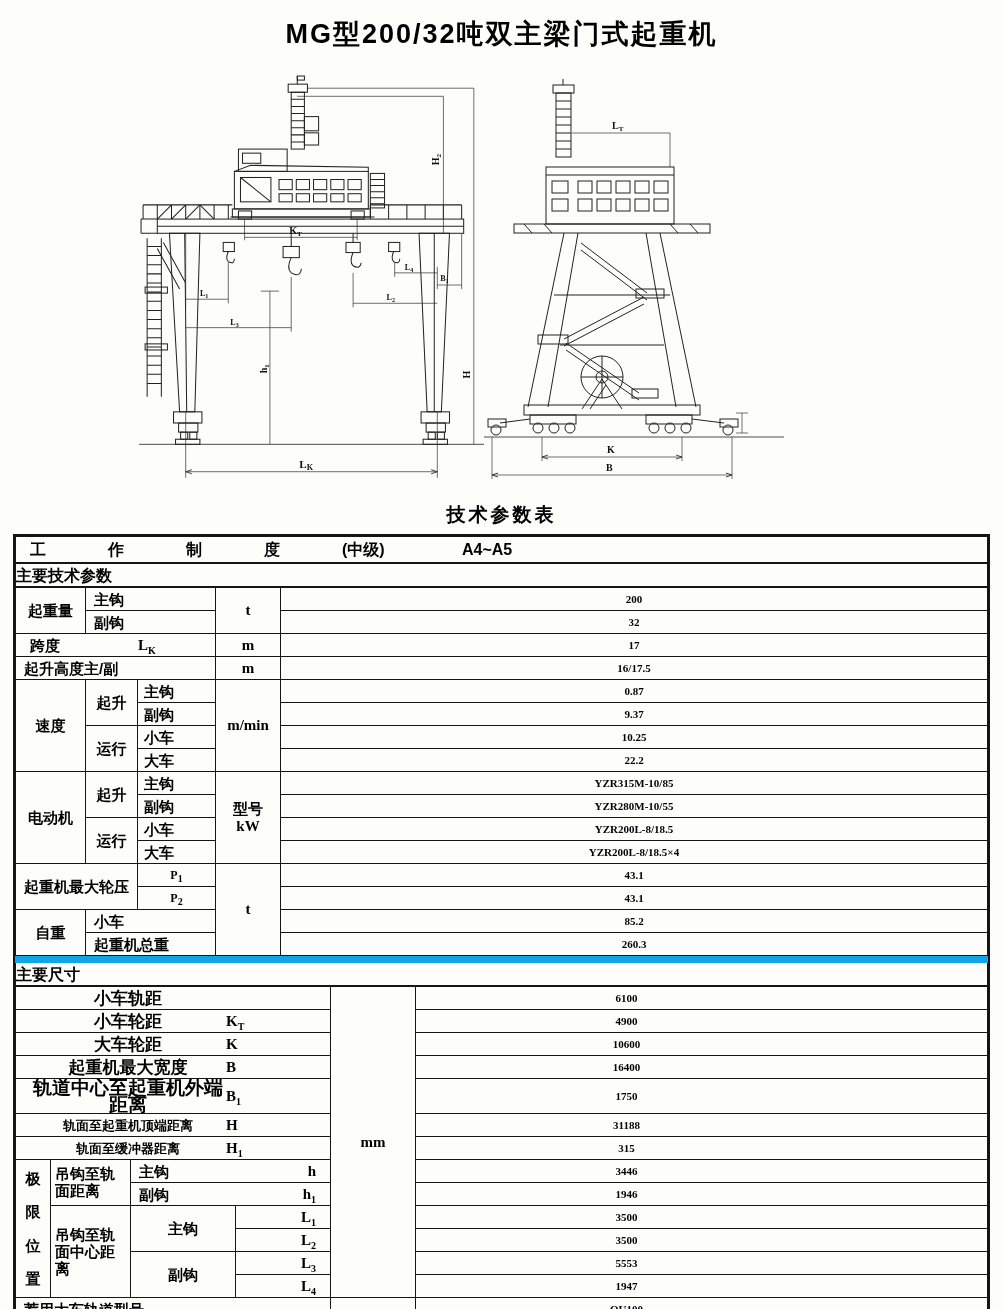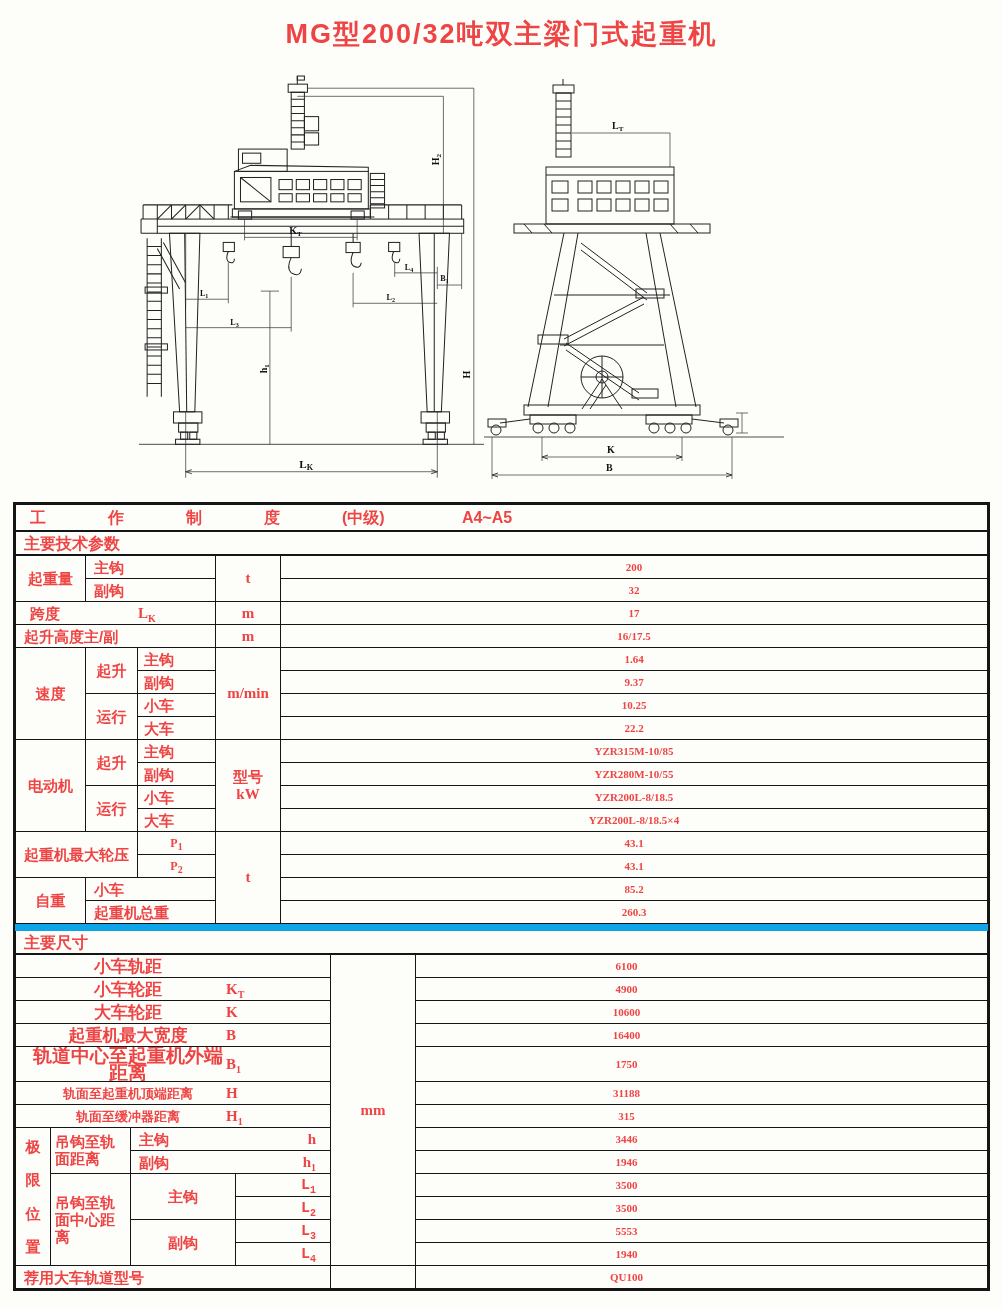--- a/index.html
+++ b/index.html
@@ -1,51 +1,51 @@
 <!DOCTYPE html>
 <html><head>
 <meta charset="utf-8">
 <style>
   html,body{margin:0;padding:0;background:#e8e8e6;}
   .page{position:relative;width:1003px;height:1309px;margin:0 auto;background:#fdfdfa;
-        font-family:"Liberation Sans",sans-serif;color:#ef4444;overflow:hidden;}
+        font-family:"Liberation Sans",sans-serif;color:#000000;overflow:hidden;}
   .title{padding-top:16px;text-align:center;font-size:27px;font-weight:bold;letter-spacing:2px;}
   .draw-row{display:flex;justify-content:center;align-items:flex-start;margin-top:22px;height:422px;
             transform:translateX(-40px);}
   svg{display:block;}
   svg text{font-family:"Liberation Serif",serif;fill:#111;}
   .dimlab{font-size:10px;font-weight:bold;}
   .tbl-title{text-align:center;font-size:19px;font-weight:bold;margin-top:6px;letter-spacing:3px;}
   .sheet{margin:6px 13px 0 13px;border:2px solid #151515;}
   table{width:100%;border-collapse:collapse;table-layout:fixed;}
   td{border:1px solid #151515;padding:0 0;height:22px;font-size:15px;font-weight:bold;
      line-height:17px;overflow:hidden;}
   .c{text-align:center;}
   .lp{padding-left:8px;text-align:left;}
   .lp2{padding-left:6px;text-align:left;}
-  .sec{font-size:16px;padding-left:8px;border-bottom-width:2px;}
+  .sec{font-size:16px;padding-left:0;border-bottom-width:2px;}
   .duty{height:25px;border-bottom-width:2px;}
   .duty-row{display:flex;align-items:center;padding-left:14px;font-size:16px;}
   .duty-row span{display:inline-block;}
   .dc{width:78px;}
   .dm{width:120px;}
   .unit{font-family:"Liberation Serif",serif;font-weight:bold;text-align:center;font-size:15px;}
   .v{font-family:"Liberation Serif",serif;font-weight:bold;text-align:center;font-size:11px;}
   .v2{padding-right:150px;}
   sub{font-size:10px;line-height:0;}
   .sym{font-family:"Liberation Serif",serif;}
   .dimlabel{display:flex;align-items:center;padding-left:14px;}
   .dimlabel .lab{width:196px;text-align:center;font-size:17px;}
   .dimlabel .sy{width:60px;text-align:left;font-size:15px;}
   .psym{font-family:"Liberation Serif",serif;font-size:12px;text-align:center;}
   .vt{display:flex;flex-direction:column;justify-content:space-between;align-items:center;
       height:118px;padding:5px 0;}
   .hookcell{display:flex;justify-content:space-between;align-items:center;padding:0 14px 0 8px;}
   .wrap{white-space:normal;padding:1px 3px 2px 4px;text-align:left;font-size:15px;}
-  .lsub{text-align:right;padding-right:14px;font-family:Liberation Mono, monospace;}
+  .lsub{text-align:right;padding-right:14px;font-family:Liberation Serif, serif;}
 </style>
 </head>
 <body>
 
 <div class="page">
 
   <div class="title">MG型200/32吨双主梁门式起重机</div>
 
   <div class="draw-row">
 
@@ -230,20 +230,21 @@
         <path d="M258 336 V356 M252 336 H264 M252 356 H264"></path>
       </g>
       <g class="dimlab">
         <text x="128" y="52"><tspan>L</tspan><tspan font-size="7" dy="2">T</tspan></text>
         <text x="123" y="376"><tspan>K</tspan></text>
         <text x="122" y="394"><tspan>B</tspan></text>
       </g>
     </svg>
   </div>
 
+  <div class="tbl-title">技术参数表</div>
 
   <div class="sheet">
 
     <table>
       <colgroup>
           <col style="width:70px">
           <col style="width:52px">
           <col style="width:78px">
           <col style="width:65px">
           <col>
@@ -287,21 +288,21 @@
       <tr>
         <td colspan="3" class="lp">起升高度主/副</td>
         <td class="unit">m</td>
         <td class="v">16/17.5</td>
       </tr>
       <tr>
         <td rowspan="4" class="c">速度</td>
         <td rowspan="2" class="c">起升</td>
         <td class="lp2">主钩</td>
         <td rowspan="4" class="unit">m/min</td>
-        <td class="v">1.64</td>
+        <td class="v">0.87</td>
       </tr>
       <tr>
         <td class="lp2">副钩</td>
         <td class="v">9.37</td>
       </tr>
       <tr>
         <td rowspan="2" class="c">运行</td>
         <td class="lp2">小车</td>
         <td class="v">10.25</td>
       </tr>
@@ -468,21 +469,21 @@
         <td class="lsub"><span>L</span><sub>2</sub></td>
         <td class="v v2">3500</td>
       </tr>
       <tr>
         <td rowspan="2" class="c">副钩</td>
         <td class="lsub"><span>L</span><sub>3</sub></td>
         <td class="v v2">5553</td>
       </tr>
       <tr>
         <td class="lsub"><span>L</span><sub>4</sub></td>
-        <td class="v v2">1940</td>
+        <td class="v v2">1947</td>
       </tr>
       <tr>
         <td colspan="4" class="lp">荐用大车轨道型号</td>
         <td></td>
         <td class="v v2">QU100</td>
       </tr>
     </tbody>
       </table>
   </div>
 

